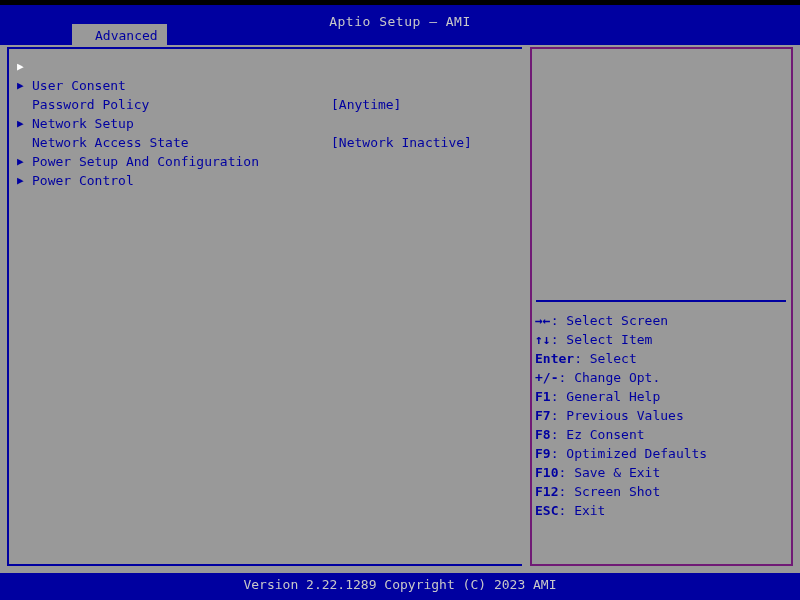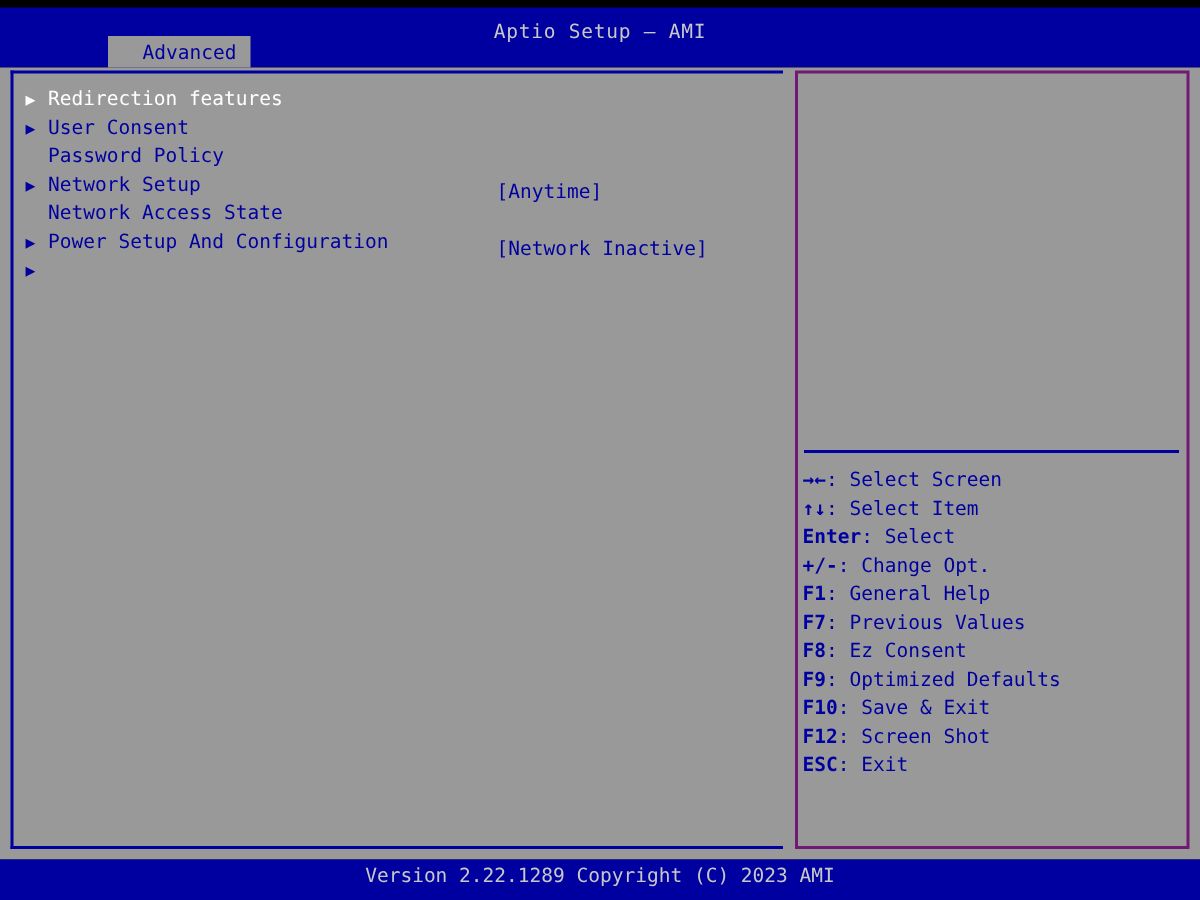--- a/index.html
+++ b/index.html
@@ -107,21 +107,20 @@
   .menu-row.selected .menu-arrow { color: #ffffff; }
   .menu-label {
     position: absolute;
     left: 17px;
     top: 0;
   }
   .menu-value {
     position: absolute;
     left: 316px;
     top: 0;
-    margin-top: 24px;
   }
 
   
   .right-panel {
     position: absolute;
     left: 530px;
     top: 47px;
     width: 263px;
     height: 519px;
     border: 2px solid #701a75;
@@ -184,27 +183,27 @@
   </div>
 
   <div class="tabs" id="tabs-container">
       <div class="tab active">Advanced</div>
     </div>
 
   <div class="body-area"></div>
 
   <div class="left-panel">
     <div class="left-panel-inner" id="menu-container">
-        <div class="menu-row selected"><span class="menu-arrow">▶</span><span class="menu-label">Redirection features</span><span class="menu-value"></span></div>
+        <div class="menu-row selected"><span class="menu-arrow">▶</span><span class="menu-value"></span></div>
         <div class="menu-row"><span class="menu-arrow">▶</span><span class="menu-label">User Consent</span><span class="menu-value"></span></div>
         <div class="menu-row"><span class="menu-arrow"></span><span class="menu-label">Password Policy</span><span class="menu-value">[Anytime]</span></div>
         <div class="menu-row"><span class="menu-arrow">▶</span><span class="menu-label">Network Setup</span><span class="menu-value"></span></div>
         <div class="menu-row"><span class="menu-arrow"></span><span class="menu-label">Network Access State</span><span class="menu-value">[Network Inactive]</span></div>
         <div class="menu-row"><span class="menu-arrow">▶</span><span class="menu-label">Power Setup And Configuration</span><span class="menu-value"></span></div>
-        <div class="menu-row"><span class="menu-arrow">▶</span><span class="menu-value"></span></div>
+        <div class="menu-row"><span class="menu-arrow">▶</span><span class="menu-label">Power Control</span><span class="menu-value"></span></div>
       </div>
   </div>
 
   <div class="right-panel">
     <div class="help-divider"></div>
     <div class="help-list" id="help-container">
         <div class="help-row"><span class="help-key">→←</span><span class="help-text">: Select Screen</span></div>
         <div class="help-row"><span class="help-key">↑↓</span><span class="help-text">: Select Item</span></div>
         <div class="help-row"><span class="help-key">Enter</span><span class="help-text">: Select</span></div>
         <div class="help-row"><span class="help-key">+/-</span><span class="help-text">: Change Opt.</span></div>

